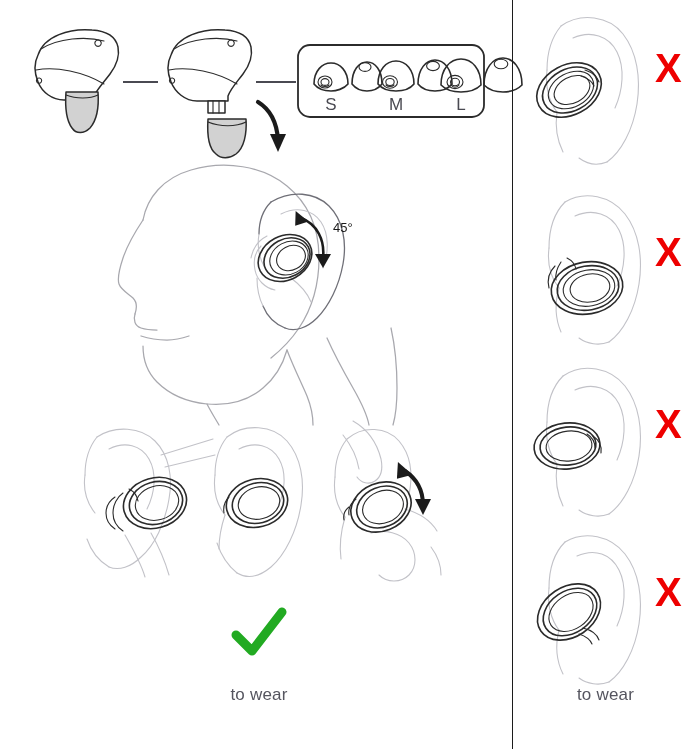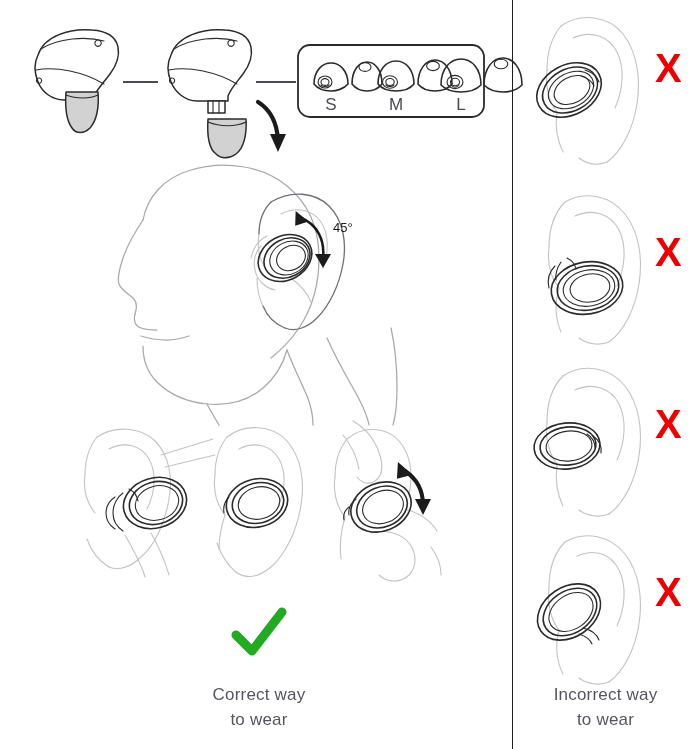--- a/index.html
+++ b/index.html
@@ -291,21 +291,20 @@
       </g>
     </svg>
 
     <div class="check-wrap">
       <svg width="62" height="56" viewBox="0 0 62 56">
         <path d="M8 31 L24 47 L54 8" fill="none" stroke="#22aa22" stroke-width="9" stroke-linecap="round" stroke-linejoin="round"></path>
       </svg>
     </div>
 
     <div class="caption caption-left">
-      <span class="cap-line">Correct way</span>
       <span class="cap-line">to wear</span>
     </div>
   </div>
 
   <div class="divider"></div>
 
   <div class="right-col">
 
     <svg style="position:absolute;left:8px;top:8px;" width="130" height="160" viewBox="0 0 130 160">
       <g>
@@ -384,18 +383,17 @@
         <ellipse class="ln-dark" cx="48" cy="84" rx="34" ry="25" transform="rotate(-34 48 84)"></ellipse>
         <ellipse class="ln-dark" cx="49" cy="84" rx="29" ry="21" transform="rotate(-34 49 84)"></ellipse>
         <ellipse class="ln-dark-t" cx="50" cy="84" rx="24" ry="17" transform="rotate(-34 50 84)"></ellipse>
         <path class="ln-dark-t" d="M62 100 C70 102 76 106 78 112"></path>
         <path class="ln-dark-t" d="M58 106 C64 108 69 111 71 116"></path>
       </g>
     </svg>
     <div class="mark-x" style="left:142px;top:572px;">X</div>
 
     <div class="caption caption-right">
-      <span class="cap-line">Incorrect way</span>
       <span class="cap-line">to wear</span>
     </div>
   </div>
 
 </div>
 
 </body></html>

